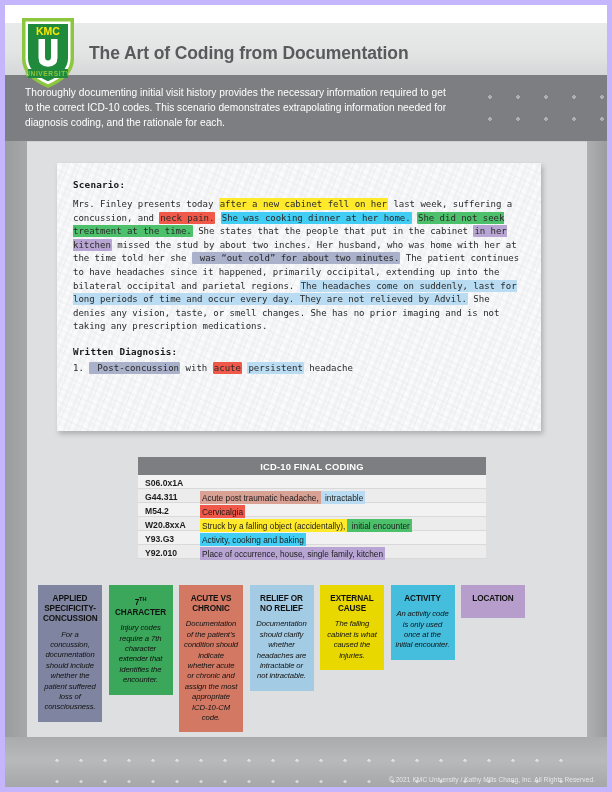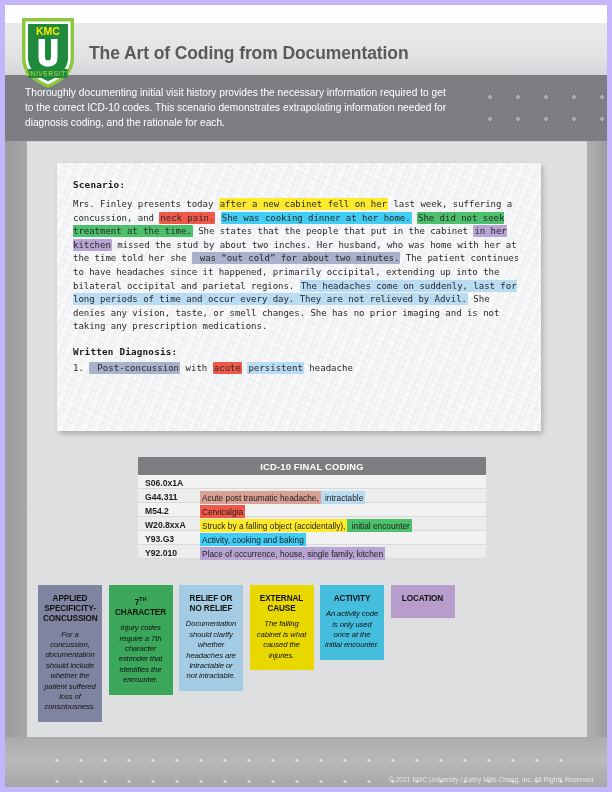--- a/index.html
+++ b/index.html
@@ -305,20 +305,24 @@
 
   <div id="boxes">
       <div class="cbox" style="background: rgb(127, 133, 160);">
         <div class="cbox-title">APPLIED SPECIFICITY-CONCUSSION</div>
         <div class="cbox-body">For a concussion, documentation should include whether the patient suffered loss of consciousness.</div>
       </div>
       <div class="cbox" style="background: rgb(58, 167, 90);">
         <div class="cbox-title"><span>7</span><span class="sup">TH</span><span> CHARACTER</span></div>
         <div class="cbox-body">Injury codes require a 7th character extender that identifies the encounter.</div>
       </div>
+      <div class="cbox" style="background: rgb(211, 121, 99);">
+        <div class="cbox-title">ACUTE VS CHRONIC</div>
+        <div class="cbox-body">Documentation of the patient’s condition should indicate whether acute or chronic and assign the most appropriate ICD-10-CM code.</div>
+      </div>
       <div class="cbox" style="background: rgb(163, 203, 227);">
         <div class="cbox-title">RELIEF OR NO RELIEF</div>
         <div class="cbox-body">Documentation should clarify whether headaches are intractable or not intractable.</div>
       </div>
       <div class="cbox" style="background: rgb(232, 216, 0);">
         <div class="cbox-title">EXTERNAL CAUSE</div>
         <div class="cbox-body">The falling cabinet is what caused the injuries.</div>
       </div>
       <div class="cbox" style="background: rgb(69, 190, 221);">
         <div class="cbox-title">ACTIVITY</div>

